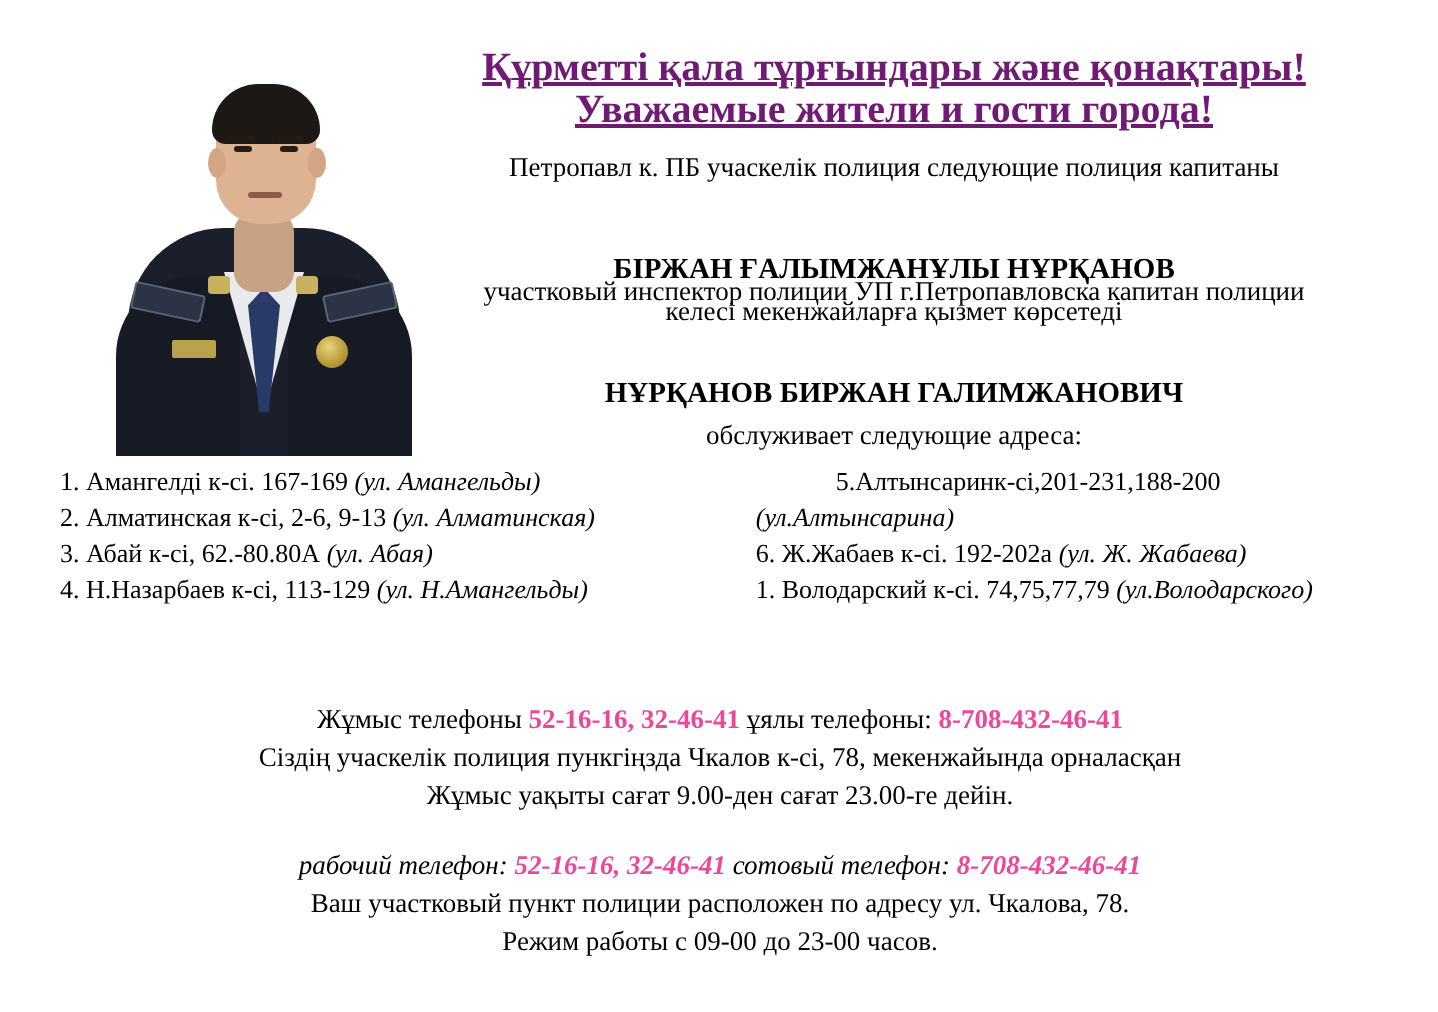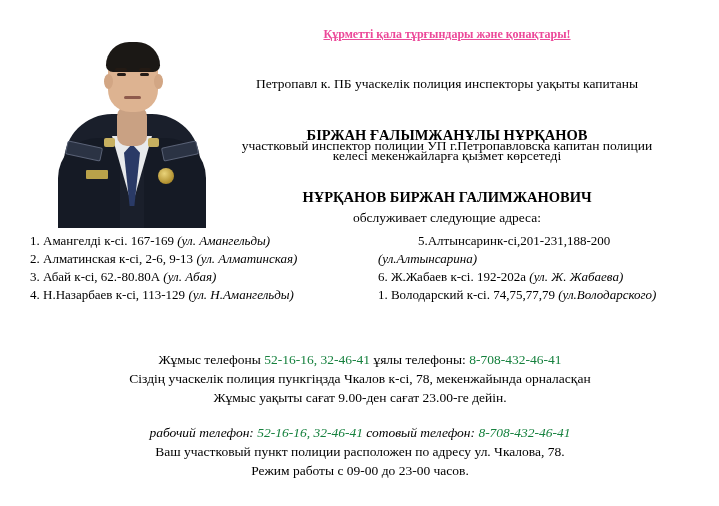--- a/index.html
+++ b/index.html
@@ -209,23 +209,23 @@
 
   
   .heading {
     position: absolute;
     left: 212px;
     top: 24px;
     width: 470px;
     text-align: center;
   }
   .heading .line {
-    color: #ec4899;
+    color: #701a75;
     font-weight: bold;
-    font-size: 12px;
+    font-size: 20px;
     line-height: 21px;
     text-decoration: underline;
   }
 
   .block-kz {
     position: absolute;
     left: 212px;
     top: 74px;
     width: 470px;
     text-align: center;
@@ -283,22 +283,22 @@
     top: 350px;
     width: 660px;
     text-align: center;
   }
   .contacts .row {
     font-size: 13.5px;
     line-height: 19px;
   }
   .contacts .row.italic { font-style: italic; }
   .red-bold {
-    color: #15803d;
-    font-weight: normal;
+    color: #ec4899;
+    font-weight: bold;
   }
   .gap { height: 16px; }
 </style>
 </head>
 <body>
 
 <div class="page">
 
   <div class="photo-wrap">
     <div class="photo">
@@ -322,24 +322,25 @@
       <div class="collar-pin r"></div>
       <div class="board l"></div>
       <div class="board r"></div>
       <div class="emblem"></div>
       <div class="emblem2"></div>
     </div>
   </div>
 
   <div class="heading">
     <div class="line">Құрметті  қала тұрғындары  және қонақтары!</div>
+    <div class="line">Уважаемые жители и гости города!</div>
   </div>
 
   <div class="block-kz">
-    <div class="t-norm">Петропавл к. ПБ  учаскелік полиция инспекторы уақыты капитаны</div>
+    <div class="t-norm">Петропавл к. ПБ  учаскелік полиция следующие полиция капитаны</div>
     <div class="t-bold">БІРЖАН ҒАЛЫМЖАНҰЛЫ НҰРҚАНОВ</div>
     <div class="t-norm">келесі мекенжайларға қызмет көрсетеді</div>
   </div>
 
   <div class="block-ru">
     <div class="t-norm">участковый инспектор полиции УП г.Петропавловска капитан полиции</div>
     <div class="t-bold">НҰРҚАНОВ БИРЖАН ГАЛИМЖАНОВИЧ</div>
     <div class="t-norm">обслуживает следующие адреса:</div>
   </div>
 

